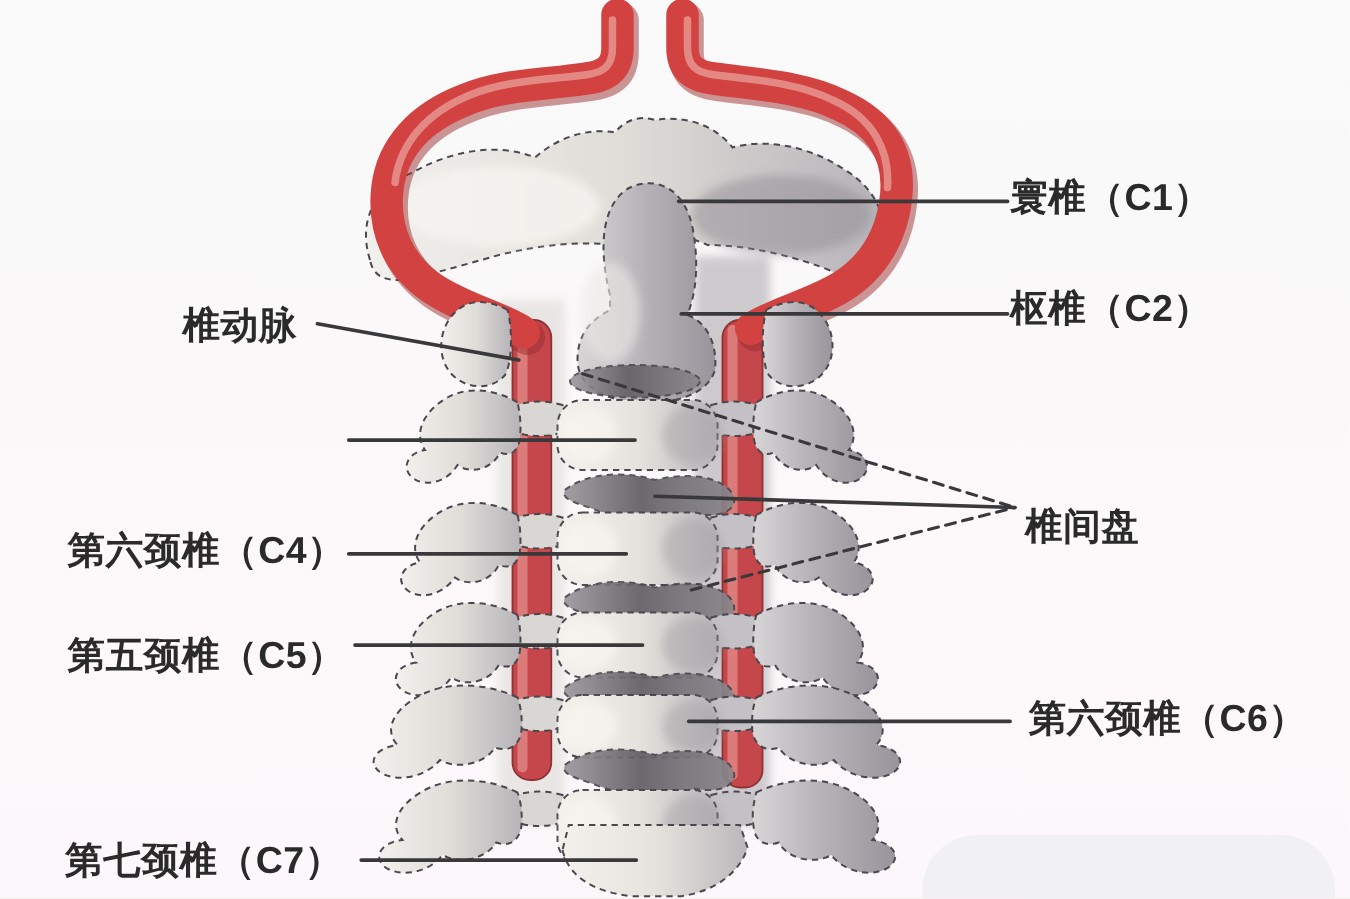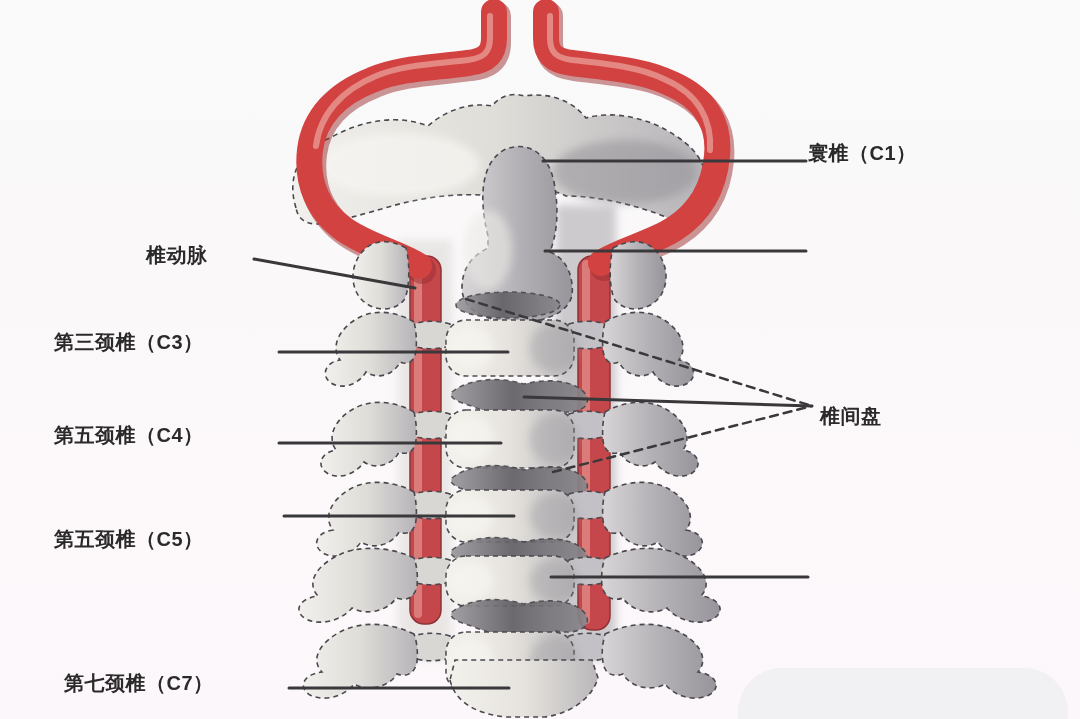--- a/index.html
+++ b/index.html
@@ -3,21 +3,21 @@
 <meta charset="utf-8">
 <style>
   html,body{margin:0;padding:0;background:#e9e9e9;}
   .stage{
     position:relative;width:1080px;height:719px;overflow:hidden;
     background:linear-gradient(180deg,#fafafa 0%,#faf8f9 40%,#fdf9fb 70%,#fcf7fa 100%);
     font-family:"Liberation Sans",sans-serif;
   }
   .stage svg{position:absolute;left:0;top:0;}
   .label{
-    position:absolute;font-weight:700;font-size:20px;color:#2b2a2b;
+    position:absolute;font-weight:700;font-size:30px;color:#2b2a2b;
     letter-spacing:.5px;white-space:nowrap;line-height:1.1;
   }
   .bone-stroke{stroke:#4a484e;stroke-width:1.6;stroke-dasharray:5 4;}
 </style>
 </head>
 <body>
 
 <div class="stage">
 
 <svg width="1080" height="719" viewBox="0 0 1080 719">
@@ -150,20 +150,21 @@
     <line x1="284" y1="516" x2="514" y2="516"></line>
     <line x1="551" y1="577" x2="808" y2="577"></line>
     <line x1="289" y1="688" x2="509" y2="688"></line>
     <line x1="524" y1="397" x2="812" y2="406"></line>
     <line x1="466" y1="299" x2="812" y2="406" stroke-width="2.5" stroke-dasharray="8 6"></line>
     <line x1="553" y1="472" x2="812" y2="406" stroke-width="2.5" stroke-dasharray="8 6"></line>
   </g>
 </svg>
 
 <div class="label" style="left:808px;top:142px">寰椎（C1）</div>
+<div class="label" style="left:808px;top:231px">枢椎（C2）</div>
 <div class="label" style="left:146px;top:244px">椎动脉</div>
-<div class="label" style="left:54px;top:331px">第三颈椎（C3）</div>
-<div class="label" style="left:54px;top:424px">第五颈椎（C4）</div>
-<div class="label" style="left:54px;top:528px">第五颈椎（C5）</div>
+<div class="label" style="left:54px;top:424px">第六颈椎（C4）</div>
+<div class="label" style="left:54px;top:508px">第五颈椎（C5）</div>
 <div class="label" style="left:820px;top:405px">椎间盘</div>
-<div class="label" style="left:64px;top:672px">第七颈椎（C7）</div>
+<div class="label" style="left:823px;top:559px">第六颈椎（C6）</div>
+<div class="label" style="left:52px;top:672px">第七颈椎（C7）</div>
 
 </div>
 
 </body></html>

